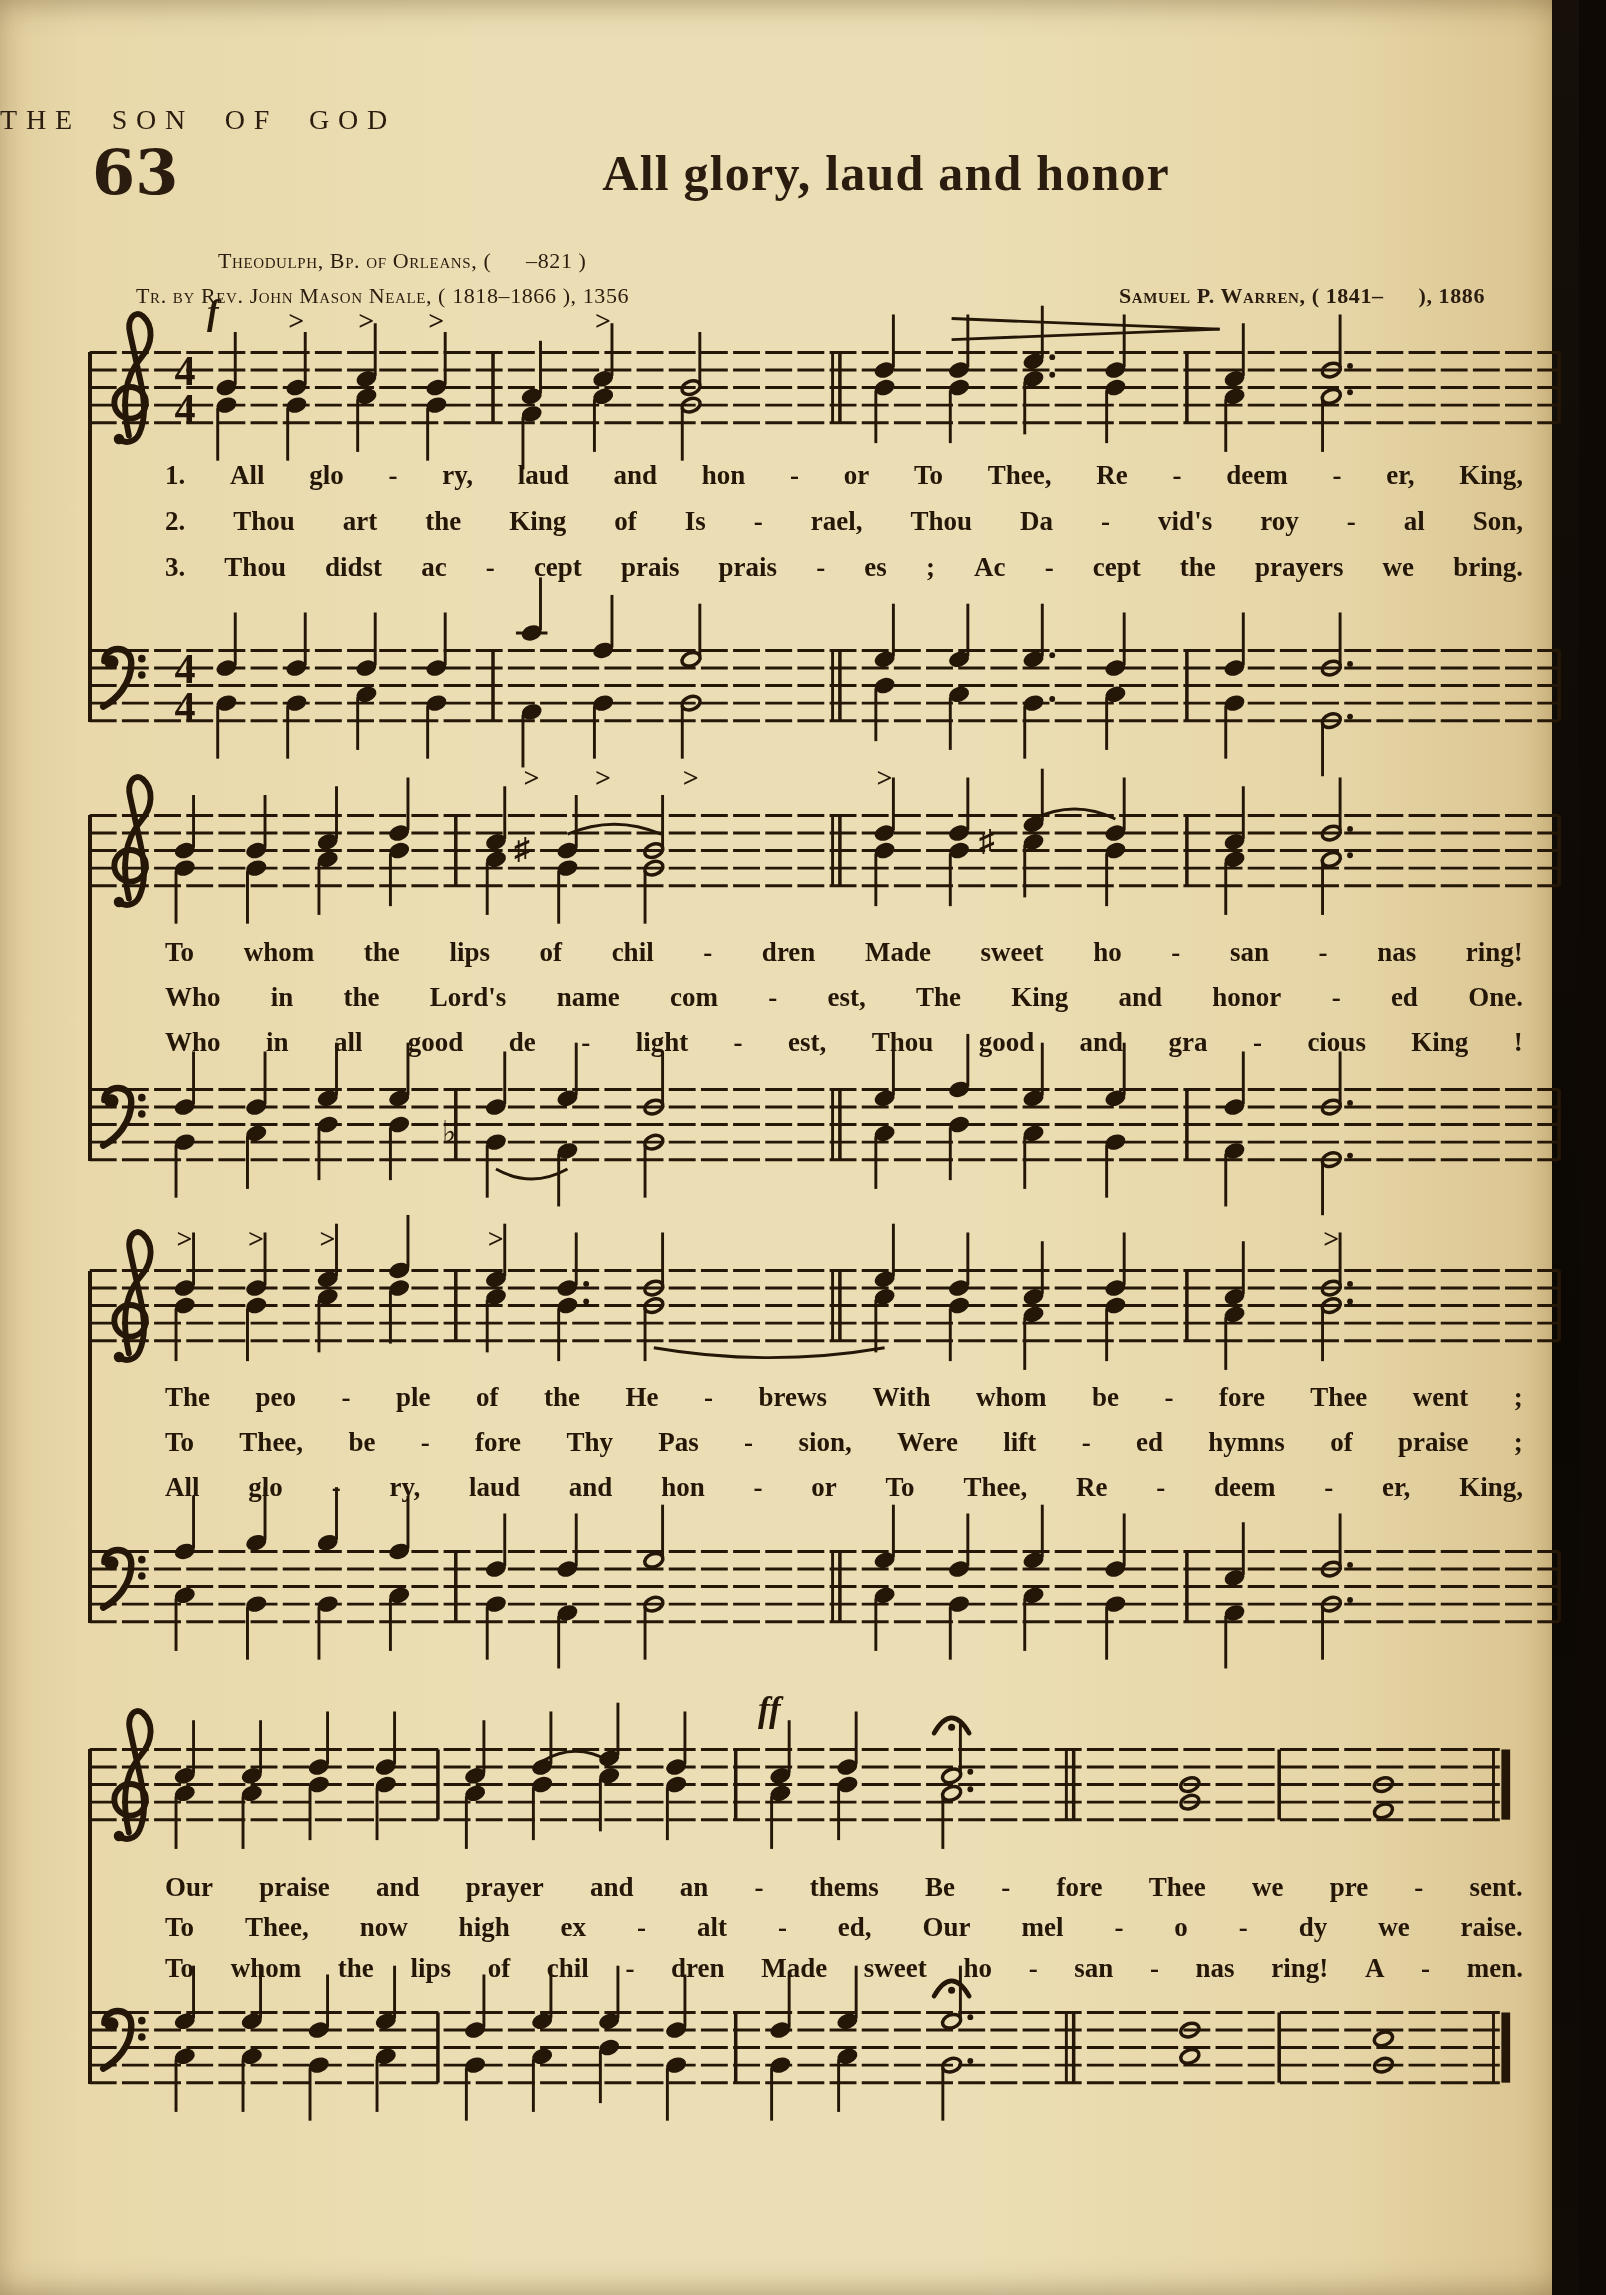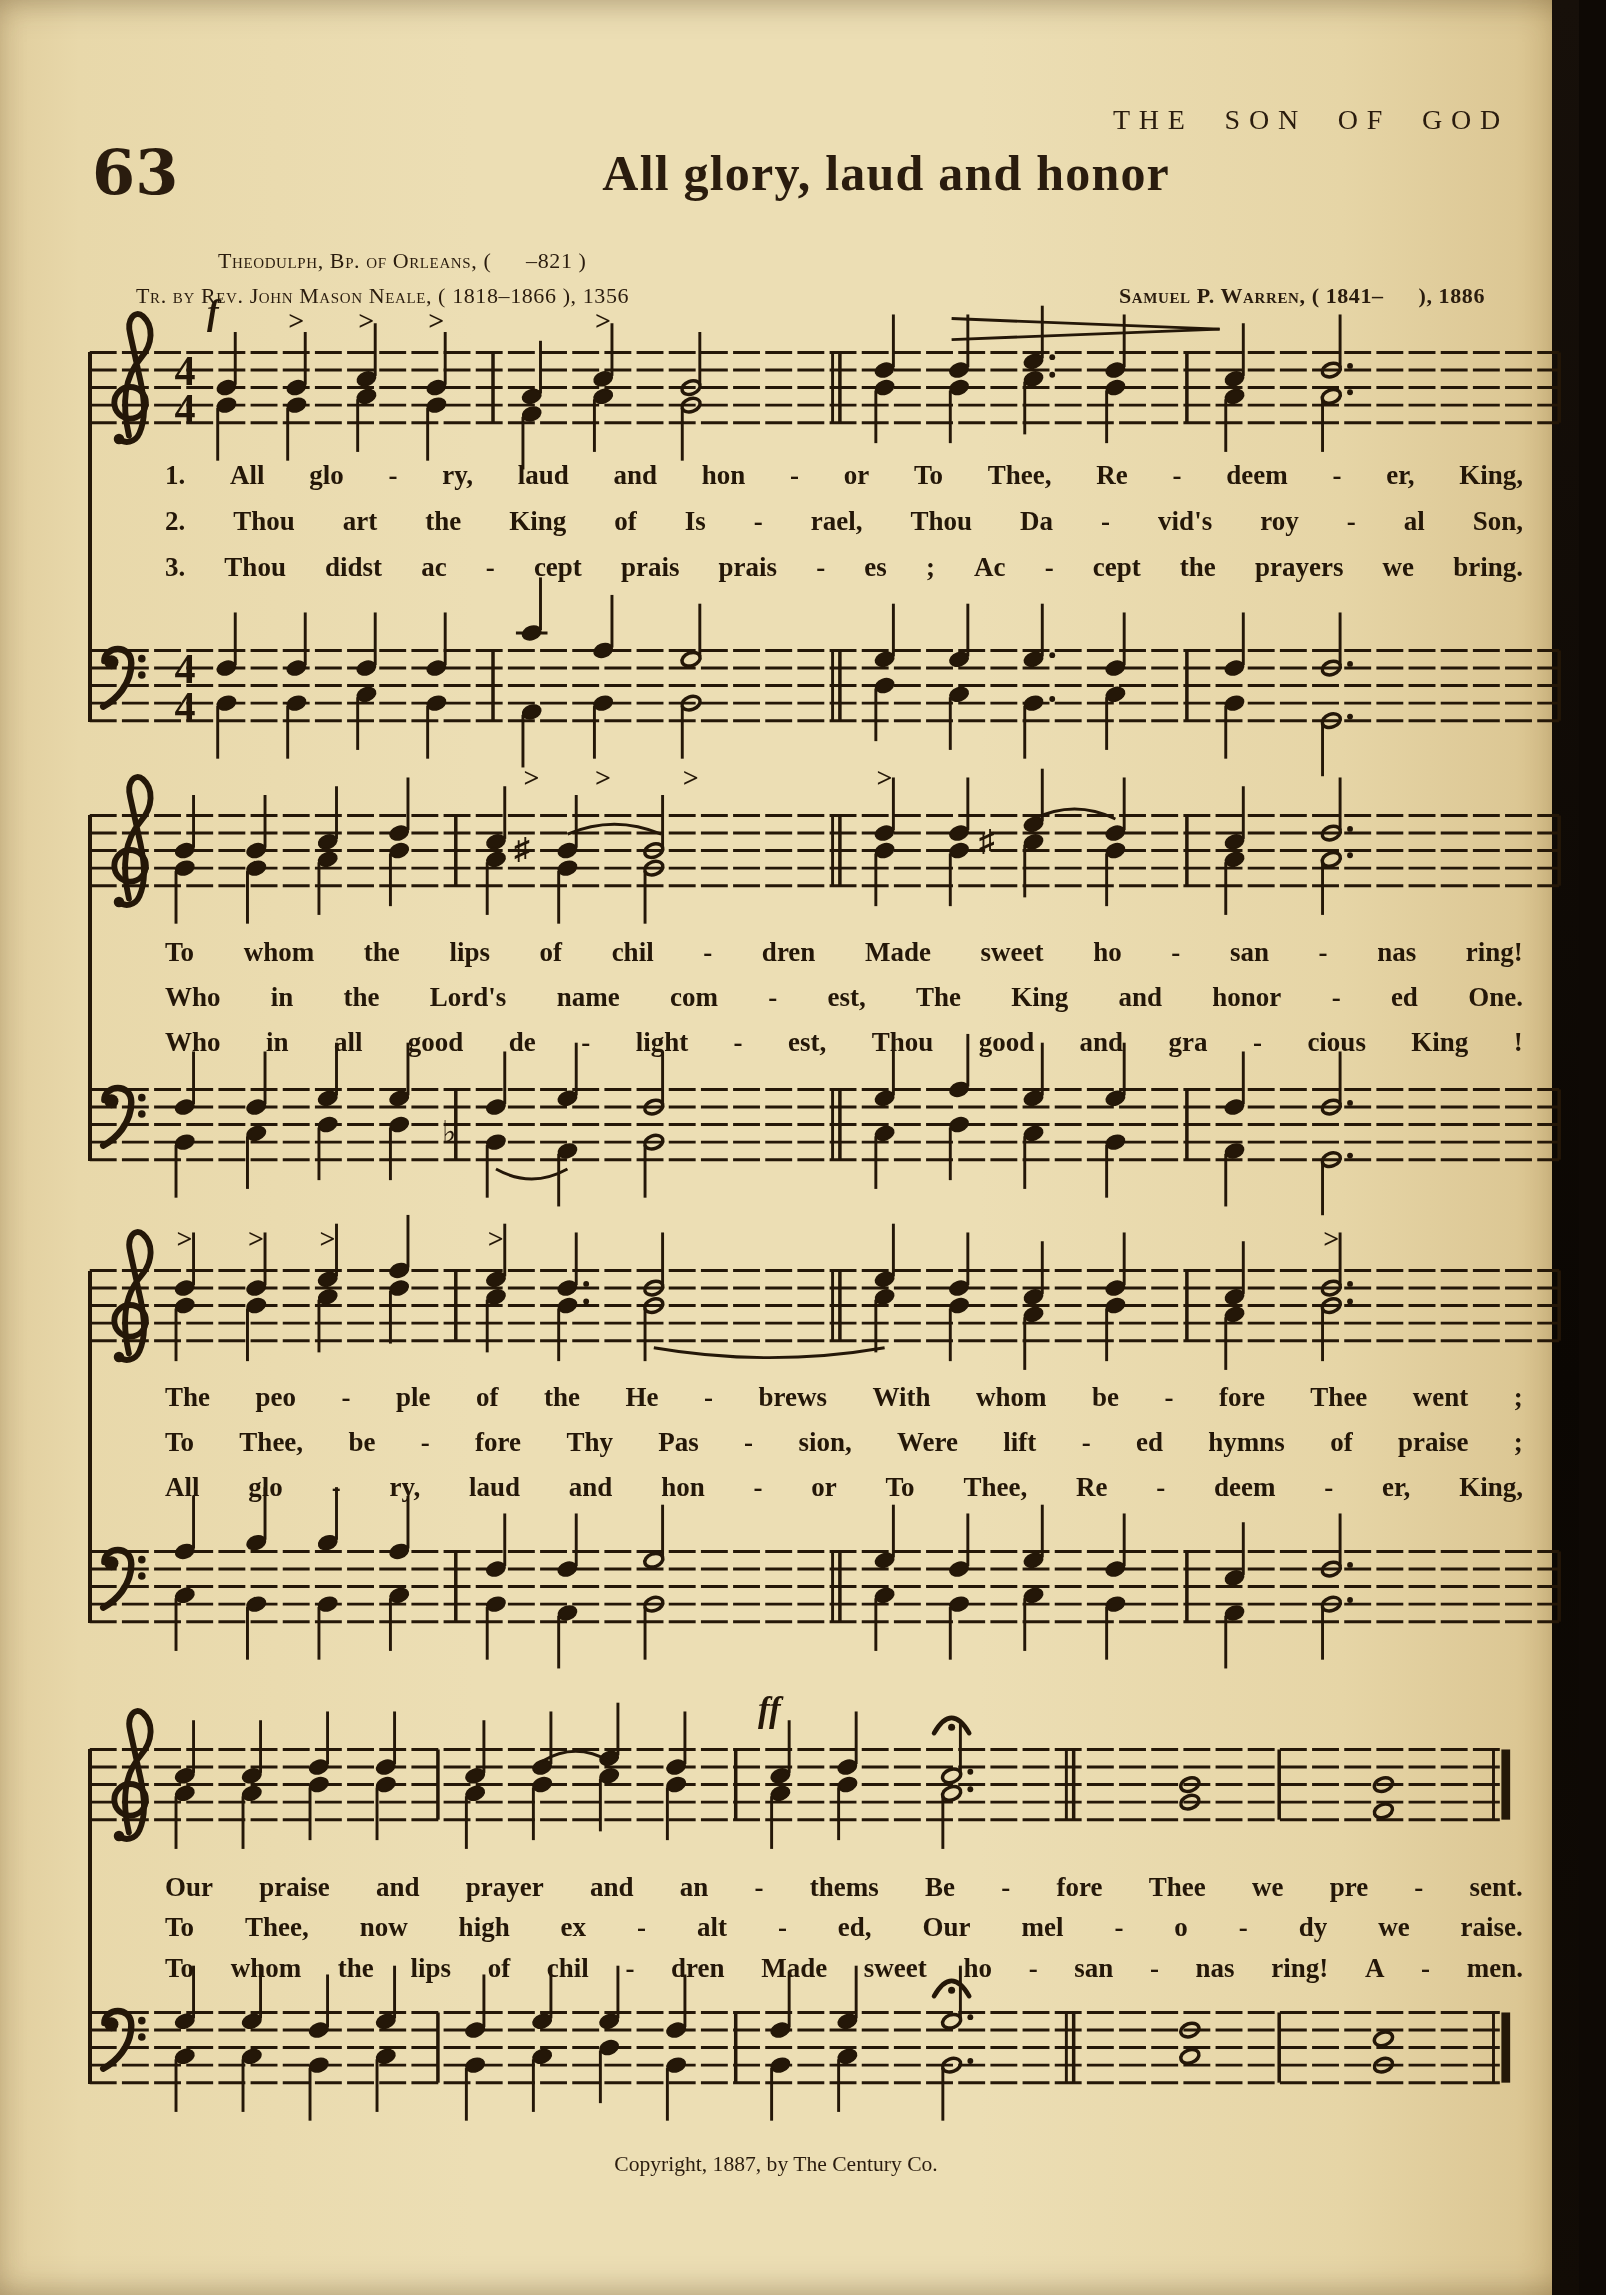--- a/index.html
+++ b/index.html
@@ -11,21 +11,21 @@
   #page{
     position:absolute;left:0;top:0;width:1579px;height:2295px;
     background:
       linear-gradient(90deg,#e0cd9d 0%,#e8d8aa 5%,#ecdeb4 30%,#ecdeb4 62%,#e6d5a6 85%,#dcc794 96%,#cdb47c 100%);
     box-shadow:inset -15px 0 35px rgba(70,45,15,.35), inset 5.8px 0 23.4px rgba(90,60,25,.12);
     color:#2a1c0e;
   }
   #edge-band{position:absolute;right:0;top:0;width:27px;height:2295px;
     background:linear-gradient(180deg,#17100a,#0b0703 60%,#120c06);}
   .running-head{
-    position:absolute;top:104px;left:0;right:70px;text-align:right;
+    position:absolute;top:104px;left:0;right:70px;text-align:left;
     font-size:28px;letter-spacing:8.8px;word-spacing:15px;font-weight:500;
   }
   .hymn-number{position:absolute;left:92px;top:136px;font-size:62px;font-weight:bold;
     font-family:"DejaVu Serif","Liberation Serif",serif;}
   .hymn-title{position:absolute;left:0;right:409px;top:144px;text-align:right;
     font-size:50px;font-weight:bold;letter-spacing:1.2px;}
   .attr{position:absolute;font-size:22px;font-variant:small-caps;letter-spacing:0.6px;}
   #attr-author{left:218px;top:248px;}
   #attr-translator{left:136px;top:283px;}
   #attr-composer{right:94px;top:283px;font-weight:bold;}
@@ -709,15 +709,14 @@
           </g>
         </svg>
         <div class="lyrics-block" style="top: 1872px;">
           <div class="lyric-line" style="margin-bottom: 9.4px;"><span>Our</span><span>praise</span><span>and</span><span>prayer</span><span>and</span><span>an</span><span>-</span><span>thems</span><span>Be</span><span>-</span><span>fore</span><span>Thee</span><span>we</span><span>pre</span><span>-</span><span>sent.</span></div>
           <div class="lyric-line" style="margin-bottom: 9.4px;"><span>To</span><span>Thee,</span><span>now</span><span>high</span><span>ex</span><span>-</span><span>alt</span><span>-</span><span>ed,</span><span>Our</span><span>mel</span><span>-</span><span>o</span><span>-</span><span>dy</span><span>we</span><span>raise.</span></div>
           <div class="lyric-line" style="margin-bottom: 9.4px;"><span>To</span><span>whom</span><span>the</span><span>lips</span><span>of</span><span>chil</span><span>-</span><span>dren</span><span>Made</span><span>sweet</span><span>ho</span><span>-</span><span>san</span><span>-</span><span>nas</span><span>ring!</span><span>A</span><span>-</span><span>men.</span></div>
         </div>
       </div>
     </div>
 
-  <div class="copyright">Copyright, 1887, by The Century Co.</div>
 </div>
 
 
 </body></html>

